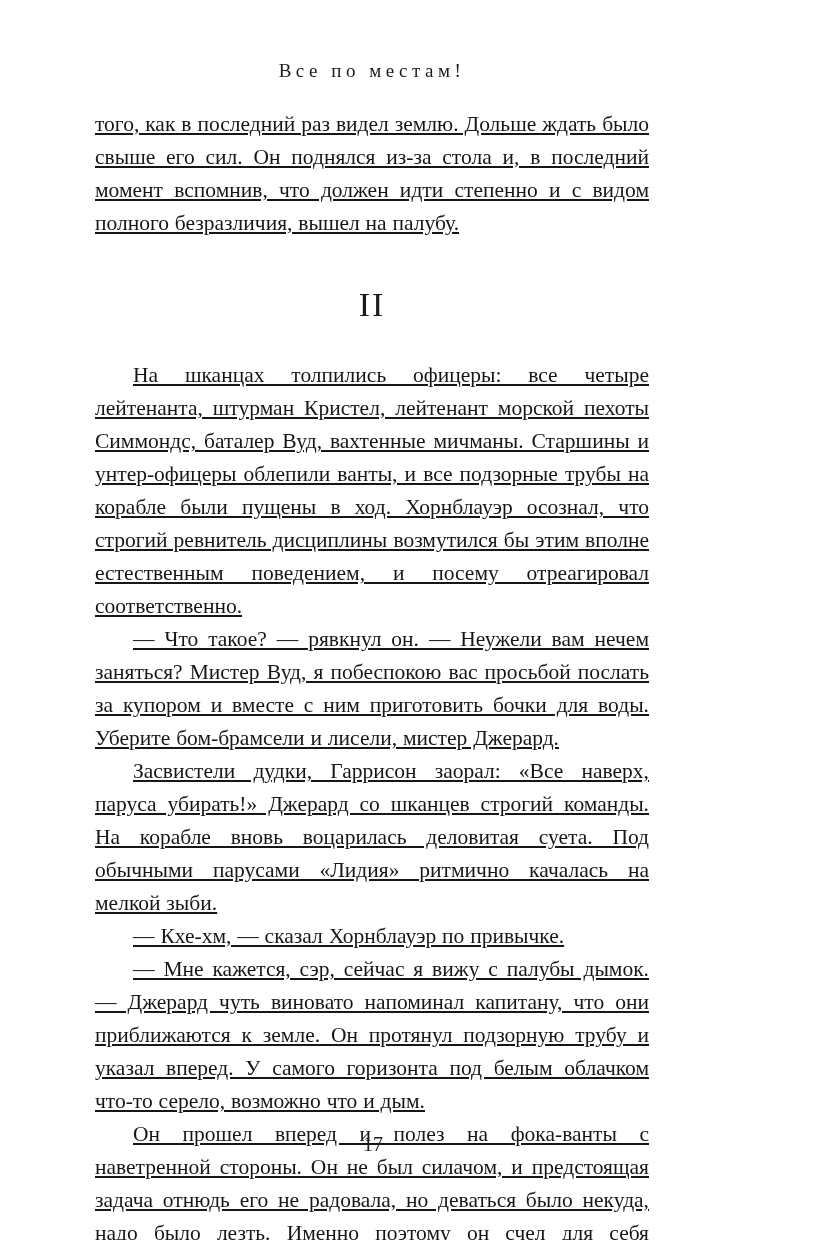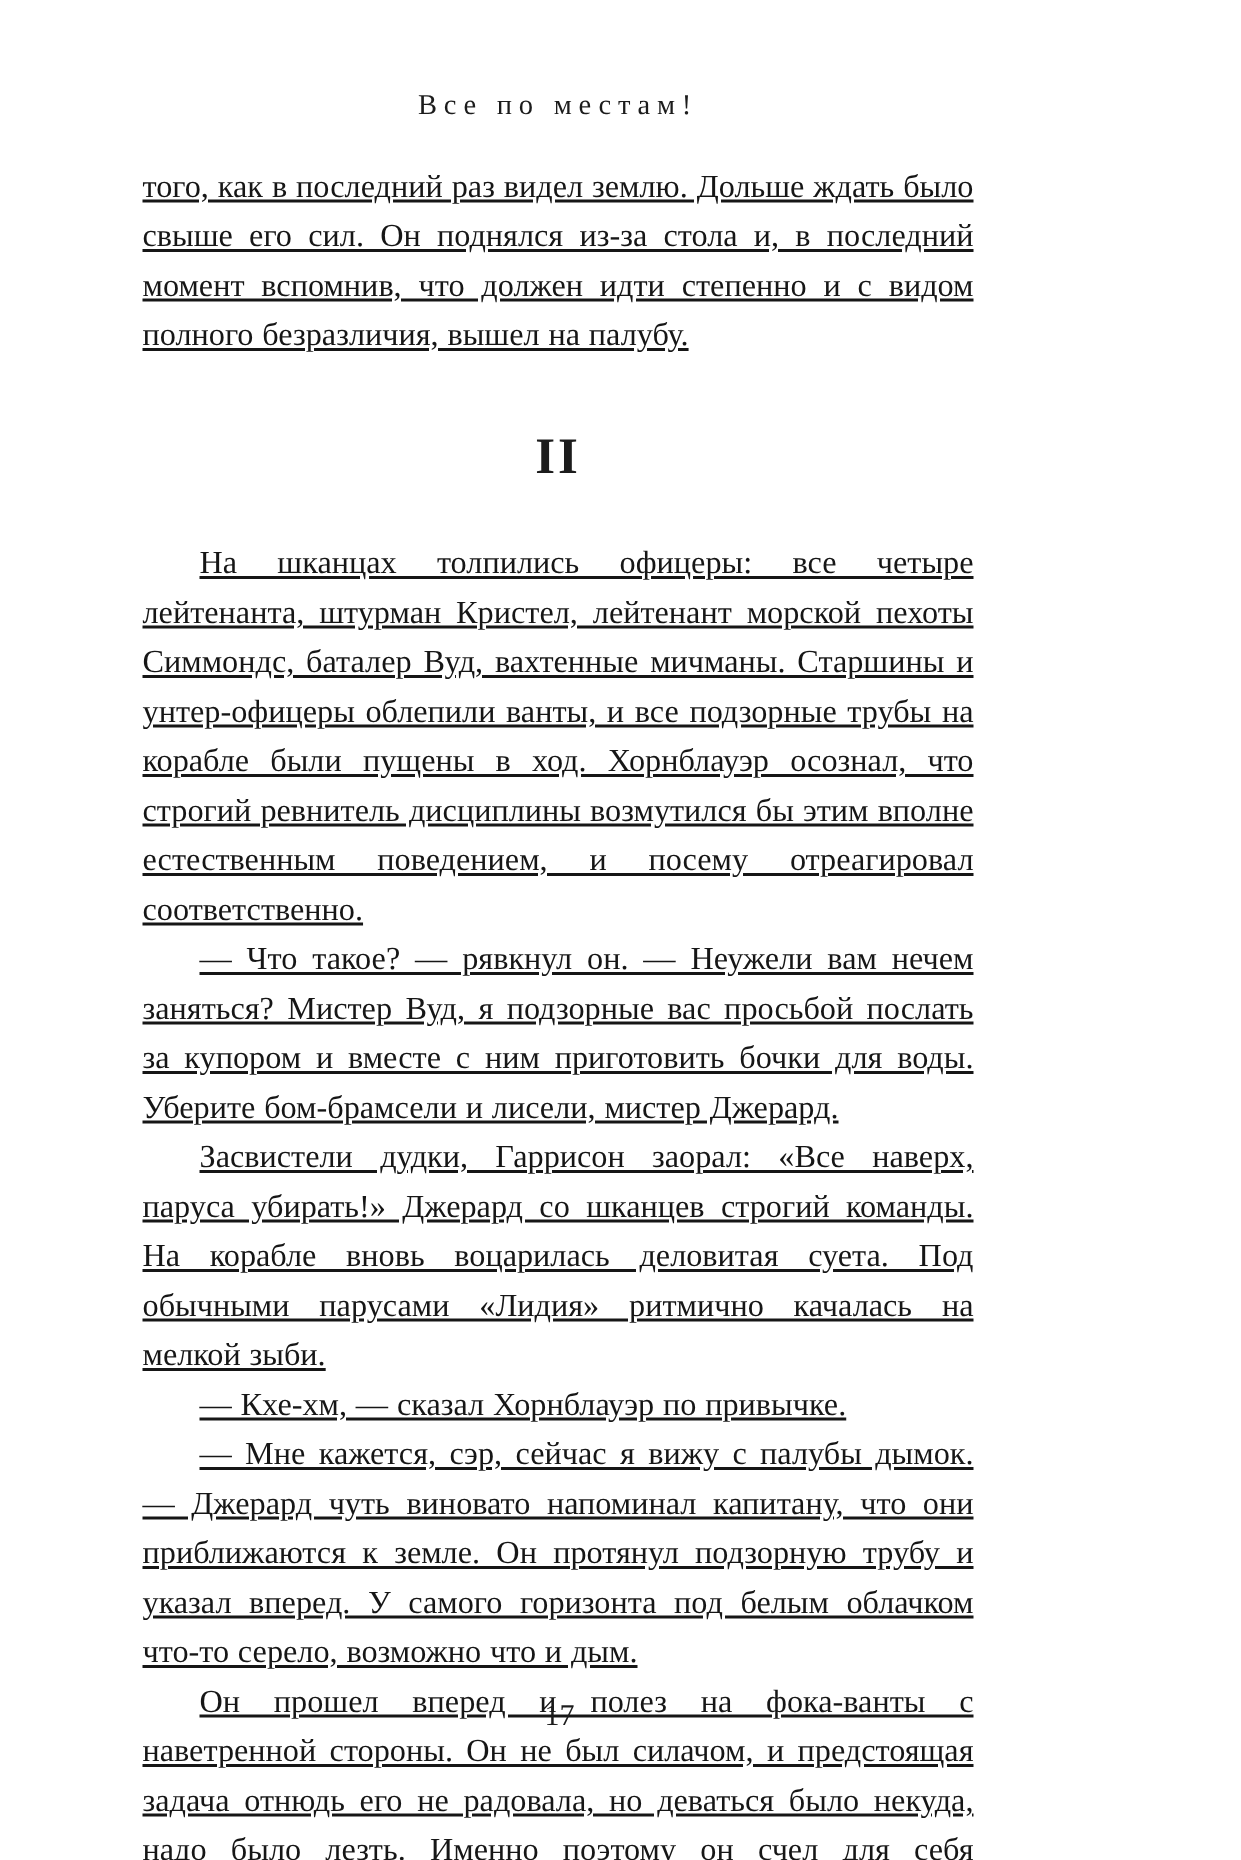--- a/index.html
+++ b/index.html
@@ -41,21 +41,21 @@
     margin: 0;
     padding: 0;
     text-decoration: underline;
   }
   .body-text p.indent {
     text-indent: 38px;
   }
   .chapter-heading {
     text-align: center;
     font-size: 34px;
-    font-weight: bold;
+    font-weight: normal;
     letter-spacing: 2px;
     margin: 48px 0 38px 0;
     color: #1c1c1c;
   }
   .page-number {
     position: absolute;
     left: 0;
     right: 0;
     bottom: 84px;
     text-align: center;
@@ -71,21 +71,21 @@
   <div class="running-head">Все по местам!</div>
 
   <div class="body-text">
 
     <p>того, как в последний раз видел землю. Дольше ждать было свыше его сил. Он поднялся из-за стола и, в последний момент вспомнив, что должен идти степенно и с видом полного безразличия, вышел на палубу.</p>
 
     <h2 class="chapter-heading">II</h2>
 
     <p class="indent">На шканцах толпились офицеры: все четыре лейтенанта, штурман Кристел, лейтенант морской пехоты Симмондс, баталер Вуд, вахтенные мичманы. Старшины и унтер-офицеры облепили ванты, и все подзорные трубы на корабле были пущены в ход. Хорнблауэр осознал, что строгий ревнитель дисциплины возмутился бы этим вполне естественным поведением, и посему отреагировал соответственно.</p>
 
-    <p class="indent">— Что такое? — рявкнул он. — Неужели вам нечем заняться? Мистер Вуд, я подзорные вас просьбой послать за купором и вместе с ним приготовить бочки для воды. Уберите бом-брамсели и лисели, мистер Джерард.</p>
+    <p class="indent">— Что такое? — рявкнул он. — Неужели вам нечем заняться? Мистер Вуд, я побеспокою вас просьбой послать за купором и вместе с ним приготовить бочки для воды. Уберите бом-брамсели и лисели, мистер Джерард.</p>
 
     <p class="indent">Засвистели дудки, Гаррисон заорал: «Все наверх, паруса убирать!» Джерард со шканцев строгий команды. На корабле вновь воцарилась деловитая суета. Под обычными парусами «Лидия» ритмично качалась на мелкой зыби.</p>
 
     <p class="indent">— Кхе-хм, — сказал Хорнблауэр по привычке.</p>
 
     <p class="indent">— Мне кажется, сэр, сейчас я вижу с палубы дымок. — Джерард чуть виновато напоминал капитану, что они приближаются к земле. Он протянул подзорную трубу и указал вперед. У самого горизонта под белым облачком что-то серело, возможно что и дым.</p>
 
     <p class="indent">Он прошел вперед и полез на фока-ванты с наветренной стороны. Он не был силачом, и предстоящая задача отнюдь его не радовала, но деваться было некуда, надо было лезть. Именно поэтому он счел для себя недопустимым, несмотря на сильно мешавшую ему подзорную трубу, пролезть в собачью дыру, и вместо этого проделал сложный обходной путь по путенс-вантам. Не мог он и остановиться передохнуть, зная, что служащие</p>
 
   </div>

